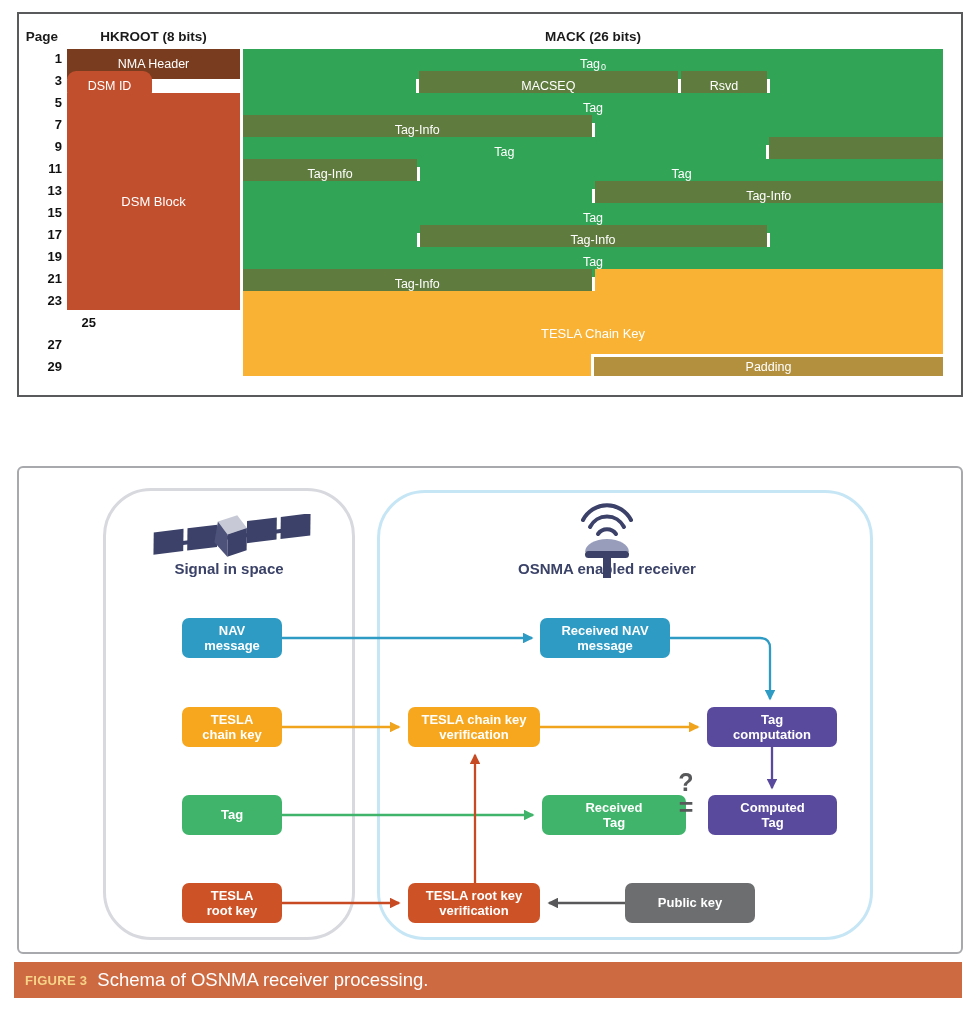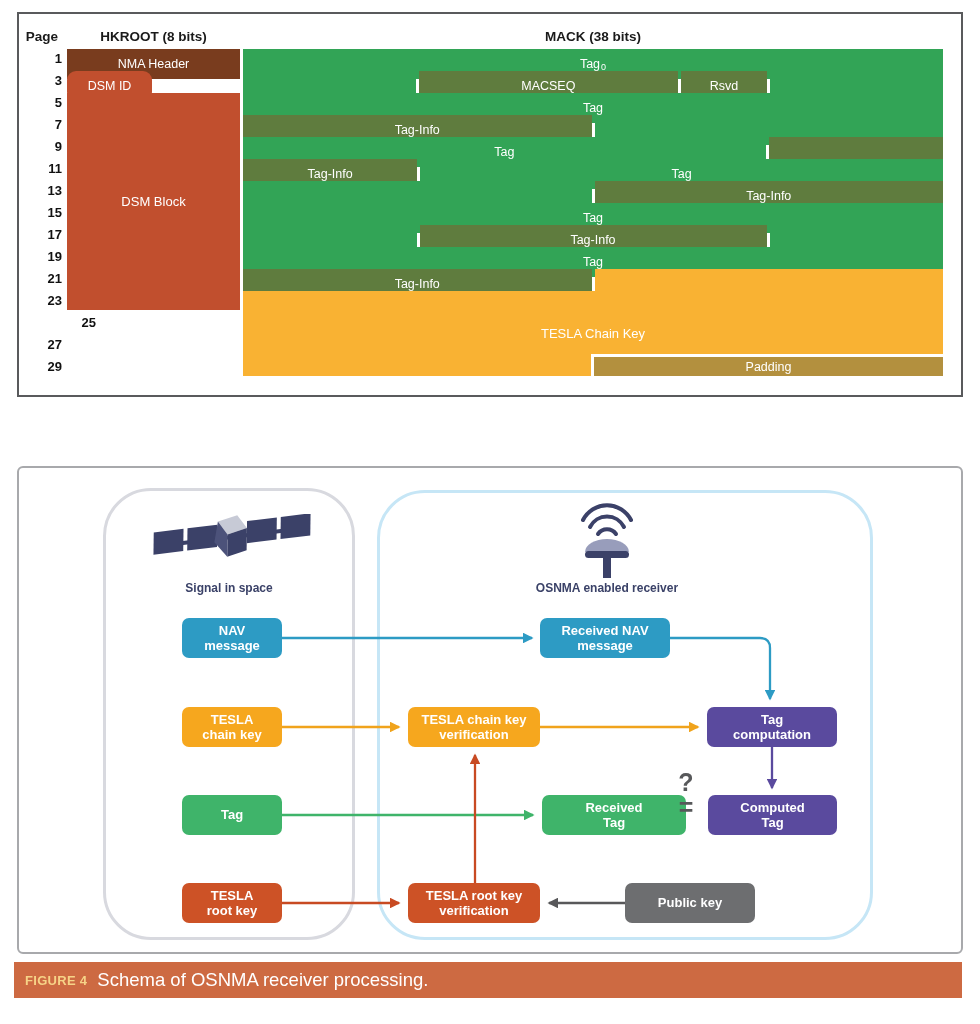--- a/index.html
+++ b/index.html
@@ -30,38 +30,38 @@
   .flabel{font-weight:700;font-size:13px;letter-spacing:.3px;margin:0 10px 0 11px;
           color:#f6d387;white-space:nowrap;}
   .ctext{font-size:18.5px;}
 
   
   .f3box{left:17px;top:466px;width:946px;height:488px;border:2px solid #a8a9ac;
          border-radius:6px;background:#fff;box-sizing:border-box;}
   .roundbox{position:absolute;background:#fff;box-sizing:border-box;border-radius:48px;}
   .signalbox{left:103px;top:488px;width:252px;height:452px;border:3px solid #d8d9df;}
   .receiverbox{left:377px;top:490px;width:496px;height:450px;border:3px solid #c6e6f6;}
-  .zonelabel{position:absolute;top:581px;text-align:center;font-weight:700;
-             font-size:12px;color:#3b4268;}
+  .zonelabel{position:absolute;top:560px;text-align:center;font-weight:700;
+             font-size:15px;color:#3b4268;}
   .fbox{position:absolute;border-radius:7px;color:#fff;font-weight:700;font-size:13px;
         line-height:1.18;display:flex;flex-direction:column;align-items:center;
         justify-content:center;text-align:center;}
   .qmark{left:670px;top:770px;width:32px;text-align:center;font-weight:700;
          font-size:25px;color:#57585a;line-height:25px;}
   svg{display:block;}
 </style>
 </head>
 <body>
 
 <div class="page">
 
   <div class="abs f2box"></div>
   <div class="hdr" style="left:17px;width:50px;">Page</div>
   <div class="hdr" style="left:67px;width:173px;">HKROOT  (8 bits)</div>
-  <div class="hdr" style="left:243px;width:700px;">MACK  (38 bits)</div>
+  <div class="hdr" style="left:243px;width:700px;">MACK  (26 bits)</div>
 
   <div class="abs" id="f2rows" style="left:0;top:0;">
       <div class="p2page" style="left: 18px; top: 49px;">1</div>
       <div class="p2row" style="left: 67px; top: 49px; width: 173px;">
         <div class="seg" style="flex-grow: 1; background: rgb(121, 60, 30);">NMA Header</div>
       </div>
       <div class="p2row" style="left: 243px; top: 49px; width: 700px;">
         <div class="seg" style="flex-grow: 32; background: rgb(50, 164, 86);">Tag<span class="sub">0</span></div>
       </div>
       <div class="p2page" style="left: 18px; top: 71px;">3</div>
@@ -243,17 +243,17 @@
         <div>Public key</div>
       </div>
     </div>
 
   <div class="abs qmark">
     <div>?</div>
     <div>=</div>
   </div>
 
   <div class="caption" style="top: 962px; background: rgb(205, 106, 66);">
-    <span class="flabel">FIGURE 4</span>
+    <span class="flabel">FIGURE 3</span>
     <span class="ctext">Schema of OSNMA receiver processing.</span>
   </div>
 
 </div>
 
 </body></html>

